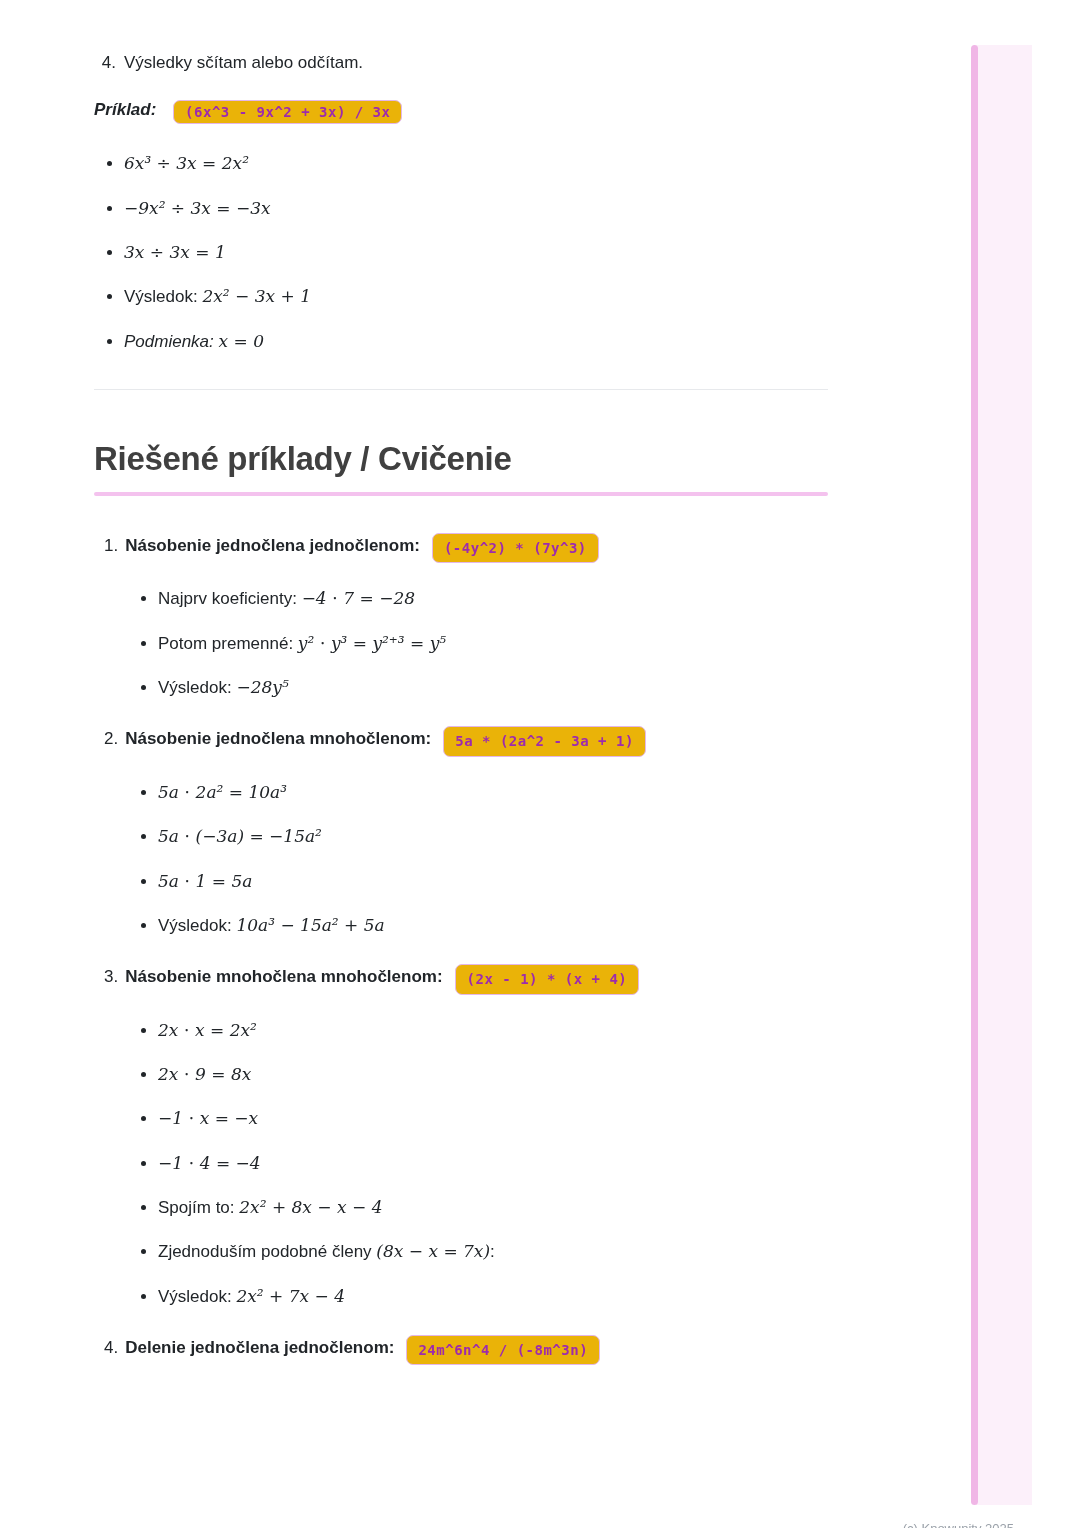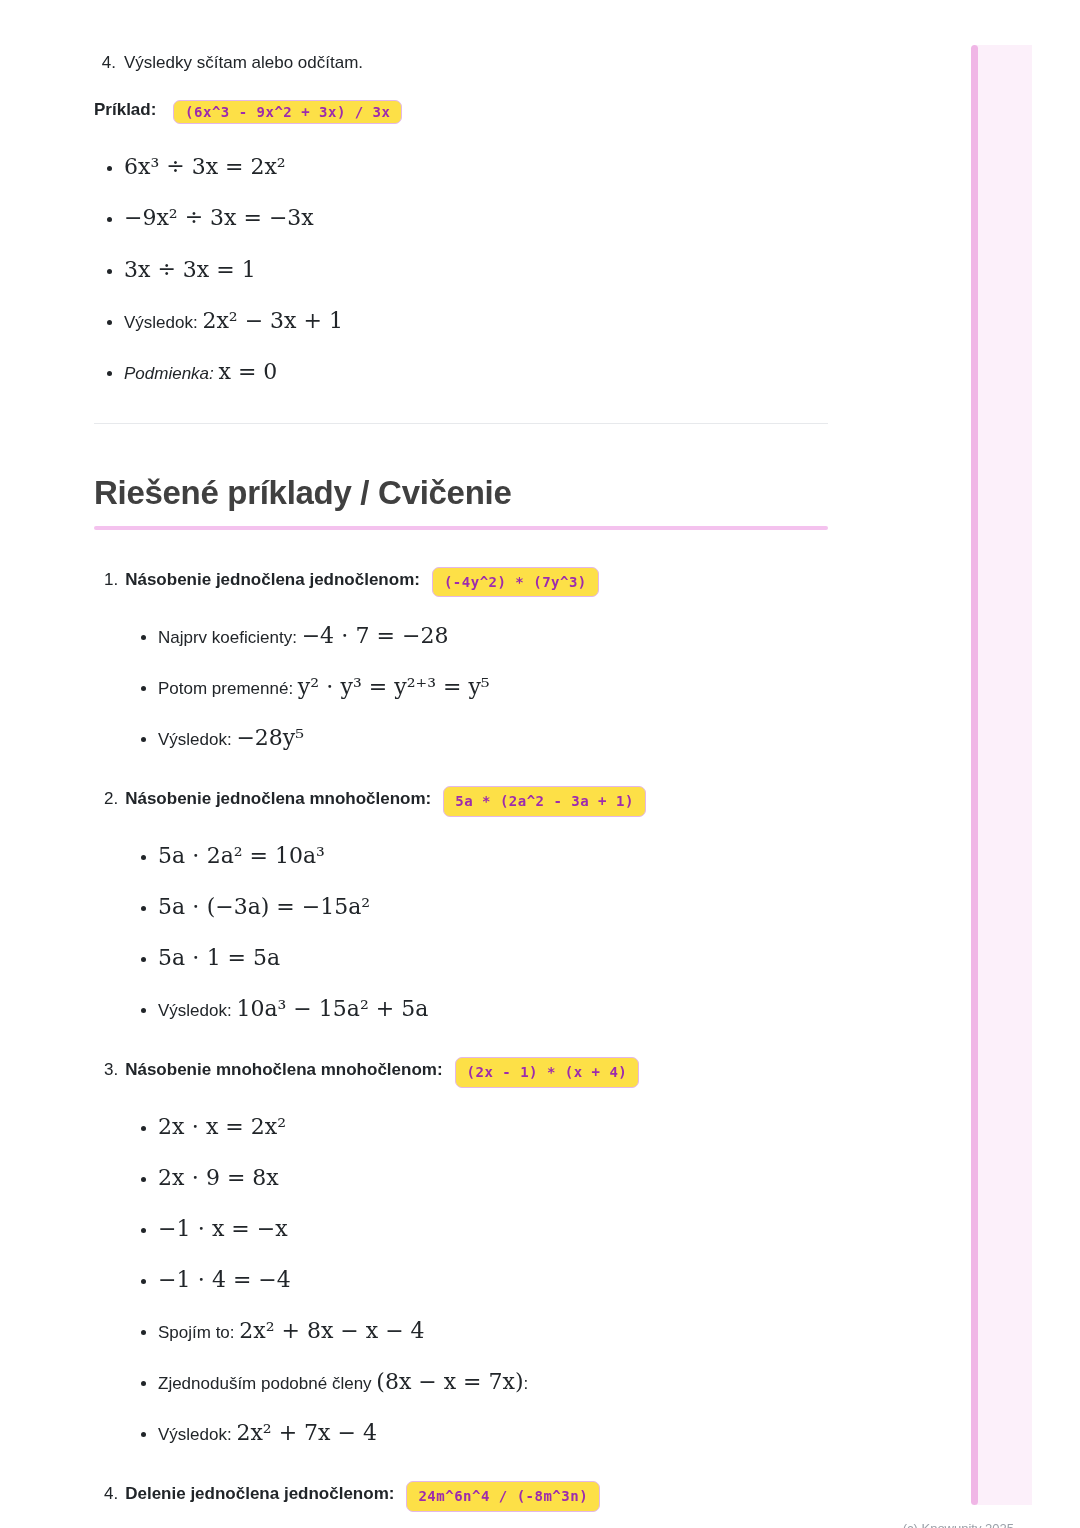--- a/index.html
+++ b/index.html
@@ -4,39 +4,39 @@
 <style>
   html,body{margin:0;padding:0;}
   body{
     width:1080px;height:1528px;position:relative;background:#ffffff;
     font-family:"Liberation Sans",sans-serif;color:#212529;overflow:hidden;
   }
   .content{position:absolute;left:94px;top:0;width:734px;}
   .step-line{padding-top:50px;font-size:17px;line-height:1.55;display:flex;}
   .step-line .num{width:22px;text-align:right;margin-right:8px;flex:0 0 auto;}
   .example-line{margin-top:24px;font-size:17px;}
-  .example-line b{font-weight:700;}
+  .example-line b{font-weight:700;font-style:italic;}
   .code-chip{
-    display:inline-block;background:#fde047;border:1.5px solid #e3b7e9;border-radius:7px;
+    display:inline-block;background:#eab308;border:1.5px solid #e3b7e9;border-radius:7px;
     padding:3px 11px;margin-left:12px;font-family:"DejaVu Sans Mono",monospace;
     font-weight:700;font-size:14px;color:#9d2bad;letter-spacing:0.5px;vertical-align:-2px;
     white-space:pre;
   }
   ul.blist{margin:26px 0 0 0;padding-left:30px;list-style:disc outside;}
   ul.blist li{margin-bottom:17px;font-size:17px;line-height:1.55;}
-  .math{font-family:"DejaVu Serif",serif;font-size:22px;}
+  .math{font-family:"DejaVu Serif",serif;font-style:italic;font-size:17px;}
   .italic-prefix{font-style:italic;}
   hr.divider{border:none;border-top:1px solid #e7e9ec;margin:34px 0 0 0;}
   h2.section-title{
     margin:50px 0 0 0;font-size:33px;font-weight:700;color:#404040;letter-spacing:-0.3px;
   }
   .title-underline{height:4px;background:#f4c2ee;border-radius:2px;margin-top:14px;width:100%;}
   p.intro{margin:30px 0 0 0;font-size:17px;line-height:1.55;}
   .exercises{margin-top:36px;}
-  .ex-item{margin-top:30px;}
+  .ex-item{margin-top:24px;}
   .ex-item:first-child{margin-top:0;}
   .ex-head{font-size:17px;padding-left:10px;line-height:1.6;}
   .ex-head .num{margin-right:7px;}
   .ex-head .lbl{font-weight:700;}
   ul.sublist{margin:22px 0 0 0;padding-left:64px;list-style:disc outside;}
   ul.sublist li{margin-bottom:17px;font-size:17px;line-height:1.55;}
   .margin-band{position:absolute;left:976px;top:45px;width:56px;height:1460px;background:#fcf0fa;}
   .margin-line{position:absolute;left:971px;top:45px;width:7px;height:1460px;background:#f0b6e6;border-radius:4px;}
   .footer-credit{
     position:absolute;top:1521px;right:66px;font-size:13px;color:#9aa1a9;z-index:3;

